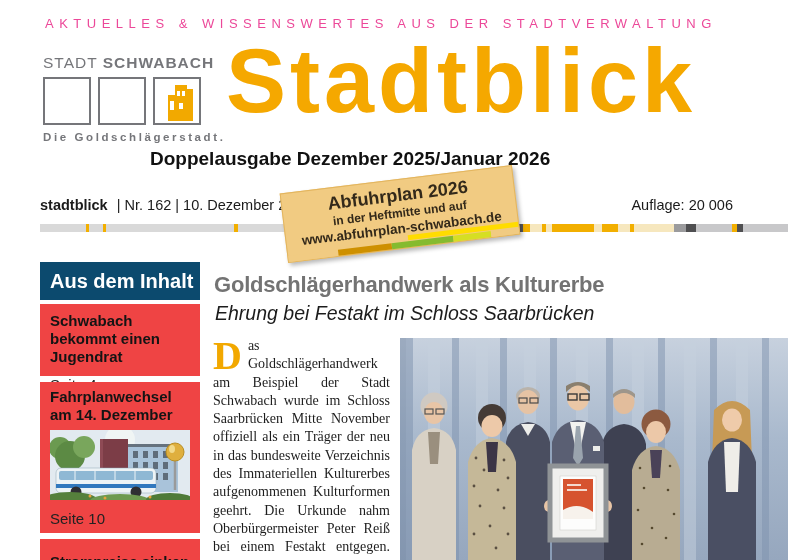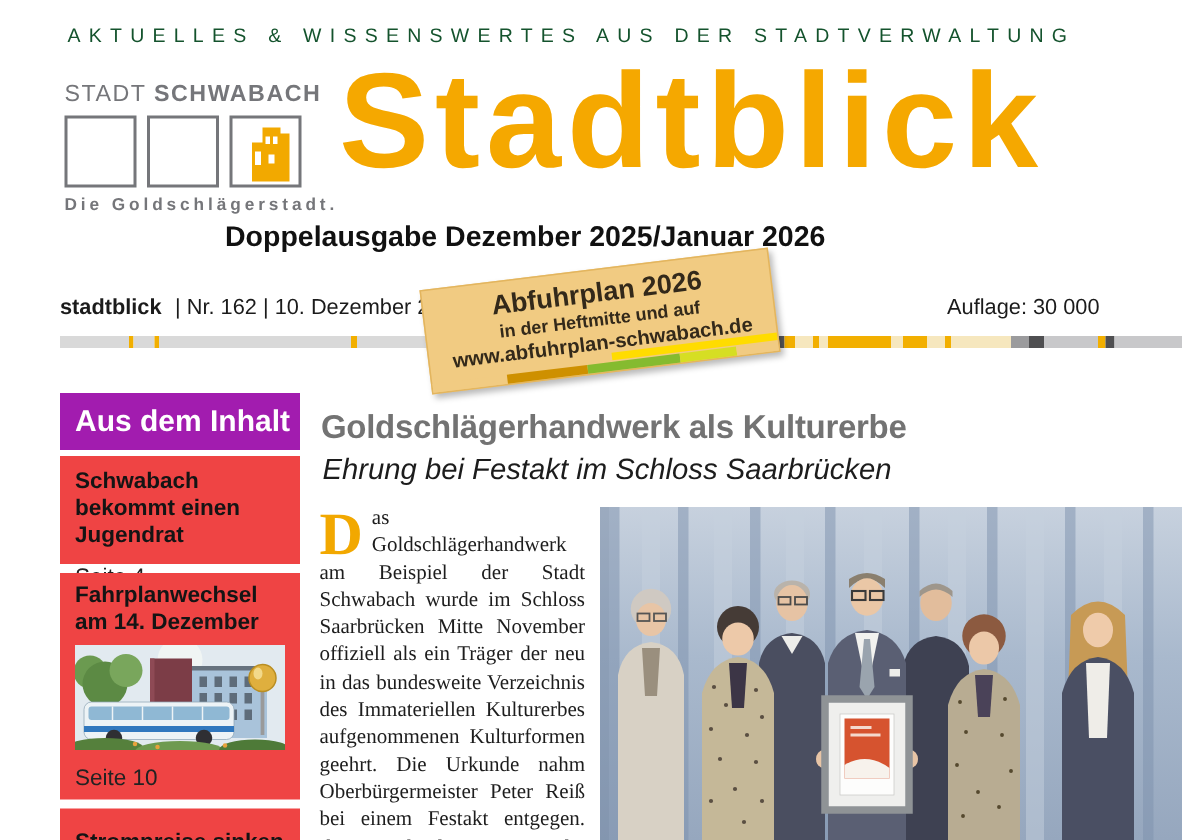--- a/index.html
+++ b/index.html
@@ -1,21 +1,21 @@
 <!DOCTYPE html>
 <html><head>
 <meta charset="utf-8">
 <style>
   html,body{margin:0;padding:0;background:#888;}
   .page{position:relative;width:800px;height:560px;background:#ffffff;overflow:hidden;
         font-family:"Liberation Sans",sans-serif;margin:0 auto;}
 
   
   .tagline{position:absolute;left:45px;top:16px;font-size:13px;letter-spacing:5.5px;
-           color:#14532d;font-weight:400;white-space:nowrap;}
+           color:#ec4899;font-weight:400;white-space:nowrap;}
   .logo{position:absolute;left:43px;top:54px;width:170px;}
   .logo-title{font-size:15.5px;color:#75767A;letter-spacing:1px;white-space:nowrap;}
   .logo-title .b{font-weight:700;}
   .logo-squares{display:flex;gap:7px;margin-top:5px;}
   .sq{width:44px;height:44px;border:2px solid #75767A;background:#fff;position:relative;}
   .sq svg{position:absolute;left:0;top:0;}
   .logo-slogan{margin-top:6px;font-size:11.5px;font-weight:700;letter-spacing:2.6px;color:#75767A;white-space:nowrap;text-align:right;}
   .paper-title{position:absolute;left:226px;top:36px;font-size:90px;line-height:1.0;
                font-weight:700;letter-spacing:4px;color:#F5A800;white-space:nowrap;}
   .edition{position:absolute;left:150px;top:148px;width:470px;
@@ -34,21 +34,21 @@
           background:#F1CB82;border:1px solid #E3B55E;transform:rotate(-7deg);
           box-shadow:2px 3px 4px rgba(0,0,0,.28);z-index:5;text-align:center;color:#33291A;}
   .banner .l1{font-size:18px;font-weight:700;margin-top:5px;}
   .banner .l2{font-size:12px;font-weight:700;margin-top:0px;}
   .banner .l3{font-size:13.5px;font-weight:700;margin-top:1px;}
   .banner .ystripe{position:absolute;bottom:7px;left:52%;right:0;height:5px;background:#FFDC00;}
   .banner .bstripes{position:absolute;bottom:0;left:0;right:0;height:6px;display:flex;}
   .banner .bstripes div{height:6px;flex:none;}
 
   
-  .sb-header{position:absolute;left:40px;top:262px;width:150px;height:38px;background:#a21caf;
+  .sb-header{position:absolute;left:40px;top:262px;width:150px;height:38px;background:#0c4a6e;
              color:#fff;font-size:20px;font-weight:700;line-height:38px;padding-left:10px;}
   .sb-panel{position:absolute;left:40px;width:140px;background:#ef4444;padding:8px 10px;}
   .sb-title{font-size:15px;font-weight:700;line-height:18px;color:#141414;}
   .sb-page{font-size:15px;color:#222;margin-top:10px;line-height:18px;}
   .sb-photo{margin-top:6px;display:block;}
   .p1{top:304px;height:56px;}
   .p2{top:382px;height:137px;padding-top:6px;}
   .p3{top:539px;height:60px;padding-top:14px;}
 
   
@@ -90,21 +90,21 @@
     <div class="logo-slogan">Die Goldschlägerstadt.</div>
   </div>
 
   <div class="paper-title">Stadtblick</div>
   <div class="edition">Doppelausgabe Dezember 2025/Januar 2026</div>
 
   <div class="issue-line">
     <span class="b">stadtblick</span>
     <span class="rest">| Nr. 162 | 10. Dezember 2025</span>
   </div>
-  <div class="circulation">Auflage: 30 000</div>
+  <div class="circulation">Auflage: 20 006</div>
 
   <div class="leafstrip">
     <div style="width:46px;background:#D9D9D9"></div>
       <div style="width:3px;background:#F2AF00"></div>
     <div style="width:14px;background:#D9D9D9"></div>
       <div style="width:3px;background:#F2AF00"></div>
     <div style="width:128px;background:#D9D9D9"></div>
       <div style="width:4px;background:#F2AF00"></div>
     <div style="width:183px;background:#D9D9D9"></div>
       <div style="width:4px;background:#F2AF00"></div>

